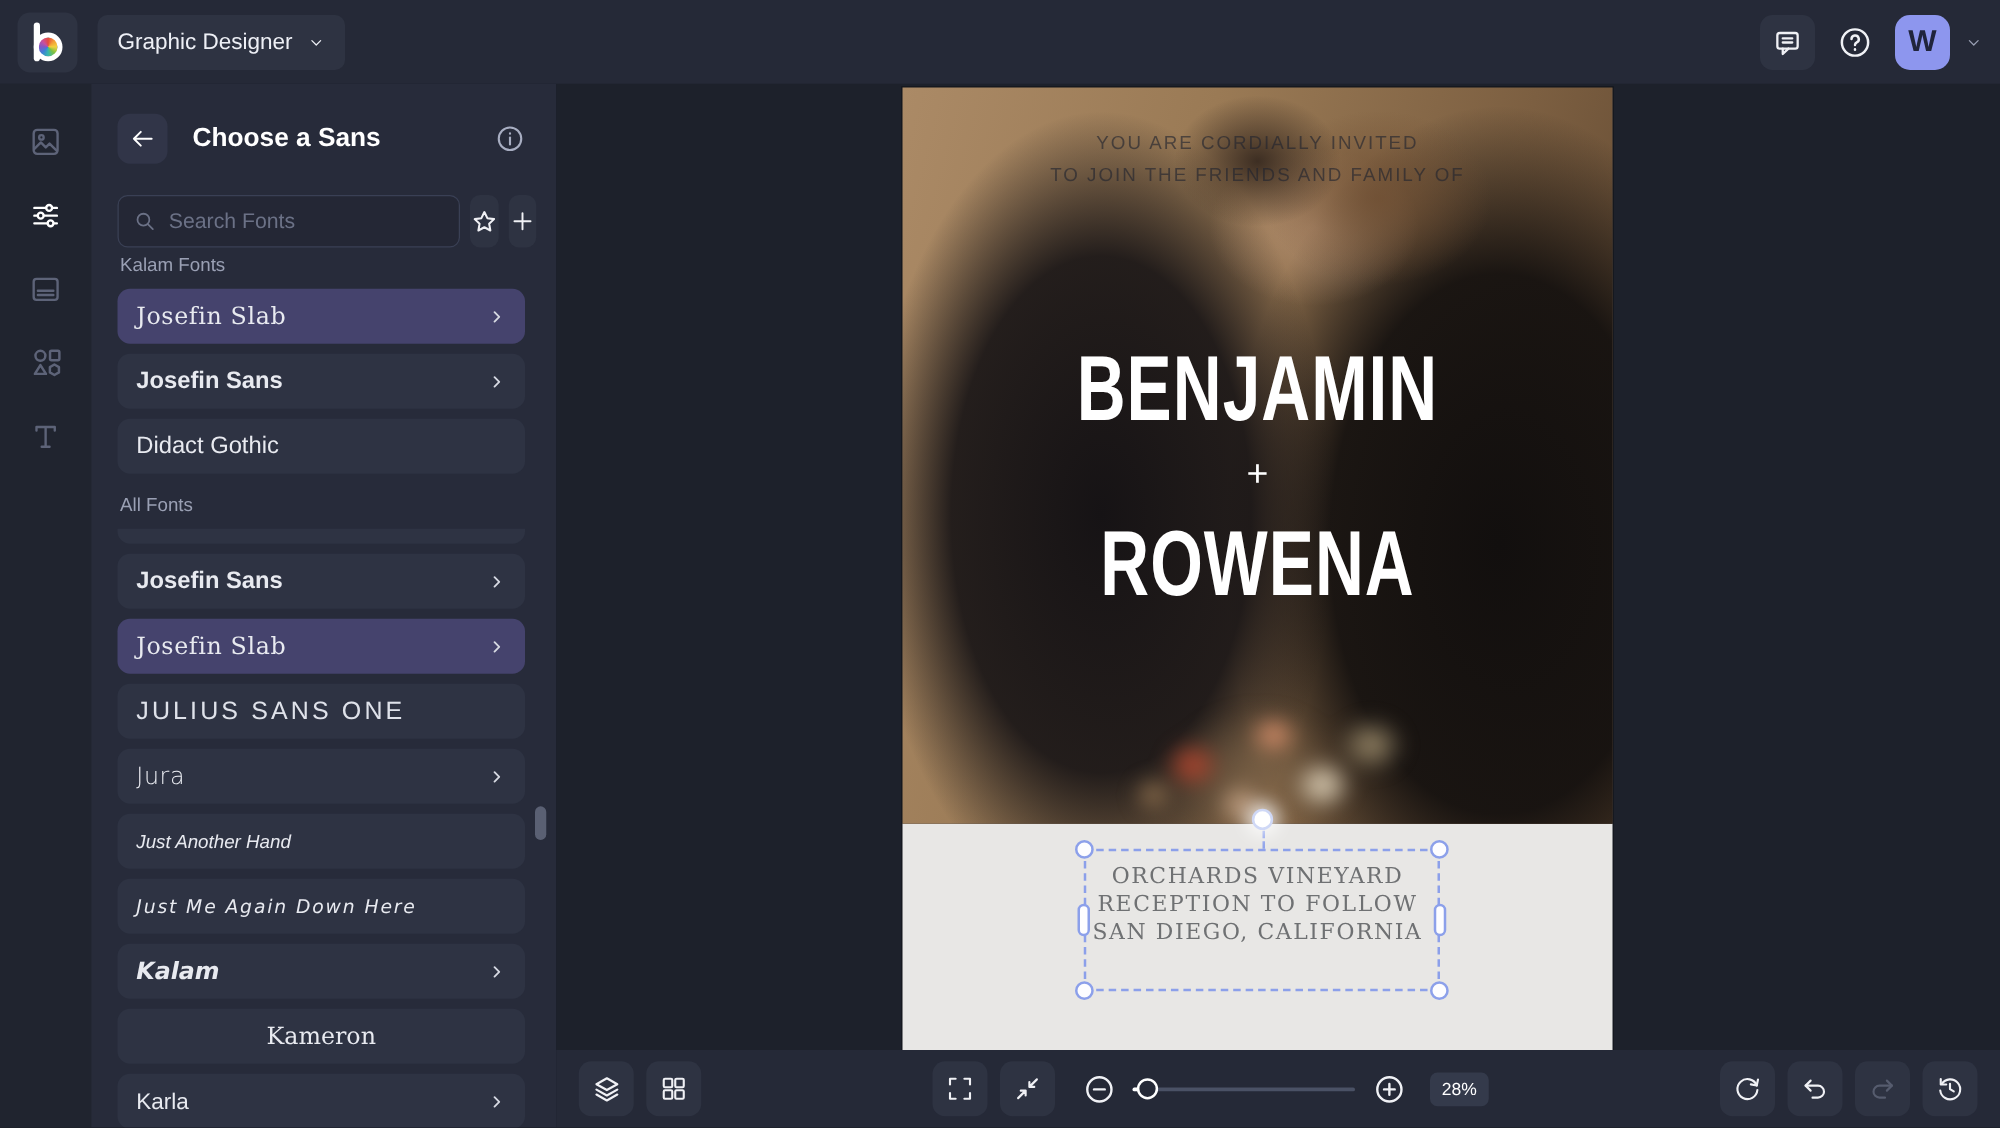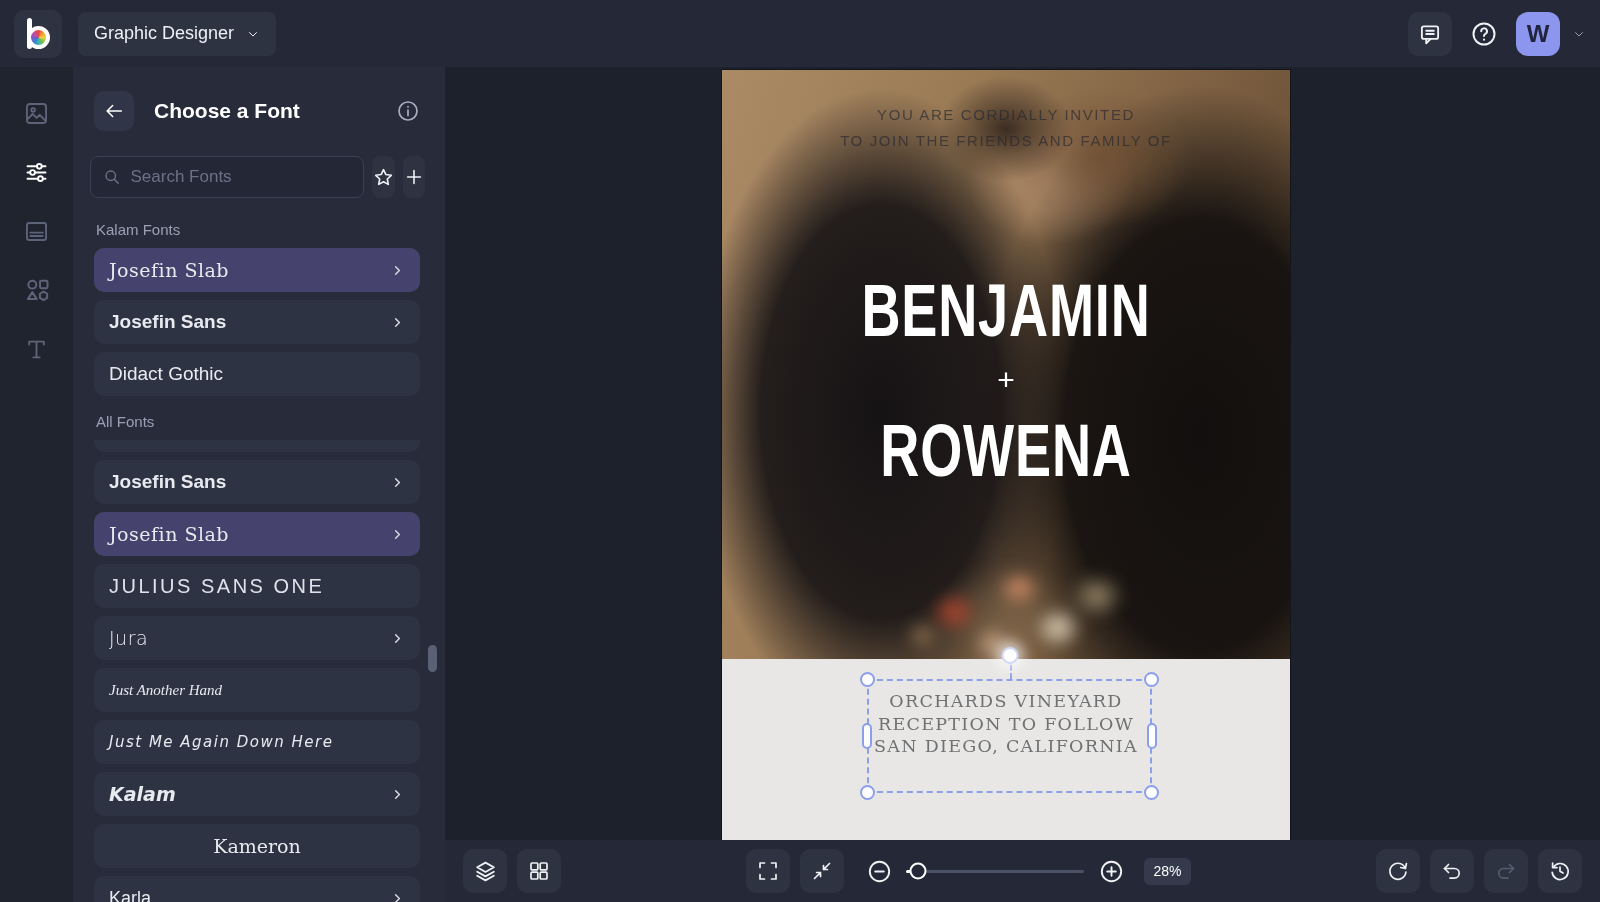--- a/index.html
+++ b/index.html
@@ -28,36 +28,36 @@
   .rail { position:absolute; top:67px; left:0; bottom:0; width:73px; background:#20242f; display:flex; flex-direction:column; align-items:center; padding-top:26px; gap:19px; }
   .rail-btn { width:40px; height:40px; display:grid; place-items:center; color:#5d6378; cursor:pointer; }
   .rail-btn.active { color:#ffffff; }
 
   
   .panel { position:absolute; top:67px; left:73px; bottom:0; width:372px; background:#272b3a; padding:24px 25px 0 21px; overflow:hidden; }
   .panel-header { display:flex; align-items:center; margin-bottom:25px; }
   .back-btn { width:40px; height:40px; border-radius:10px; background:#313548; color:#fff; display:grid; place-items:center; cursor:pointer; }
   .panel-title { margin-left:20px; color:#fff; font-size:21px; font-weight:bold; }
   .info-btn { margin-left:auto; color:#a8aec2; cursor:pointer; }
-  .search-row { display:flex; gap:8px; margin-bottom:23px;justify-content:center; }
+  .search-row { display:flex; gap:8px; margin-bottom:6px; }
   .search-box { flex:1; height:42px; border:1px solid #3a4055; border-radius:8px; background:rgba(0,0,0,0.07); display:flex; align-items:center; padding:0 11px; gap:9px; color:#6b7186; }
   .search-box input { flex:1; min-width:0; background:transparent; border:none; outline:none; color:#dfe2ea; font-size:17px; font-family:"Liberation Sans",sans-serif; }
   .search-box input::placeholder { color:#6b7186; }
   .sq-btn { width:42px; height:42px; border-radius:8px; background:#2e3342; display:grid; place-items:center; color:#f0f1f5; cursor:pointer; }
   .sec-label { color:#9aa0b4; font-size:15px; margin:0 0 10px 2px; }
   .font-item { height:44px; border-radius:10px; background:#2e3343; margin-bottom:8px; display:flex; align-items:center; padding:0 15px; color:#e8eaf0; font-size:19px; cursor:pointer; position:relative; }
   .font-item.selected { background:#45436d; }
   .font-item .chev { margin-left:auto; color:#d6d9e2; }
   .sliver { height:12px; border-radius:0 0 10px 10px; background:#2e3343; margin-bottom:8px; }
   .f-slab  { font-family:"DejaVu Serif", serif; font-weight:400; letter-spacing:0.5px; }
   .f-sans  { font-family:"Liberation Sans", sans-serif; font-weight:bold; }
   .f-didact{ font-family:"Liberation Sans", sans-serif; }
   .f-julius{ font-family:"Liberation Sans", sans-serif; font-weight:300; letter-spacing:2.5px; font-size:20px; color:#dfe2ea; }
   .f-jura  { font-family:"DejaVu Sans", sans-serif; font-weight:300; letter-spacing:0.5px; }
-  .f-hand  { font-family:Liberation Serif, serif; font-style:italic; font-size:15px; }
+  .f-hand  { font-family:Liberation Sans, sans-serif; font-style:italic; font-size:15px; }
   .f-hand2 { font-family:"DejaVu Sans", sans-serif; font-style:italic; font-size:15px; letter-spacing:1.5px; }
   .f-kalam { font-family:"DejaVu Sans", sans-serif; font-style:italic; font-weight:bold; }
   .f-kameron { font-family:"DejaVu Serif", serif;justify-content:center; }
   .f-karla { font-family:"Liberation Sans", sans-serif; font-size:18px; }
   .panel-thumb { position:absolute; right:8px; top:578px; width:9px; height:27px; border-radius:5px; background:#5a6073; cursor:pointer; }
 
   
   .workspace { position:absolute; left:445px; top:67px; right:0; bottom:62px; background:#1d212b; overflow:hidden; }
   .design { position:absolute; left:277px; top:3px; width:568px; height:770px; box-shadow:0 0 0 1px rgba(0,0,0,.35); cursor:pointer; }
   .photo { position:relative; height:589px; overflow:hidden;
@@ -208,21 +208,21 @@
 
 <div class="panel">
   <div class="panel-header">
     <div class="back-btn">
       <span>
         <svg class="ic" width="22" height="22" viewBox="0 0 24 24">
             <path d="M20 12H4.5M10.5 6l-6 6 6 6"></path>
           </svg>
       </span>
     </div>
-    <div class="panel-title">Choose a Font</div>
+    <div class="panel-title">Choose a Sans</div>
     <div class="info-btn">
       <span>
         <svg class="ic" width="24" height="24" viewBox="0 0 24 24">
             <circle cx="12" cy="12" r="9"></circle>
             <path d="M12 11v5.5"></path>
             <path d="M12 7.6v.3"></path>
           </svg>
       </span>
     </div>
   </div>

